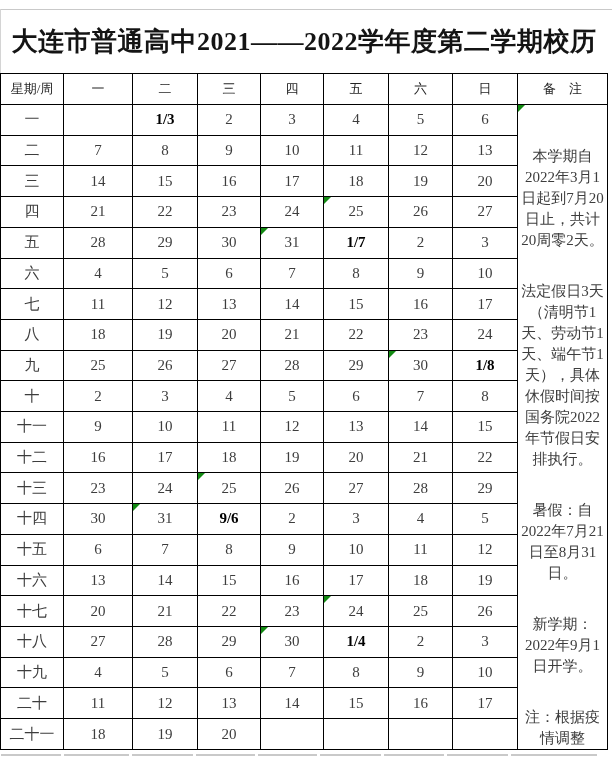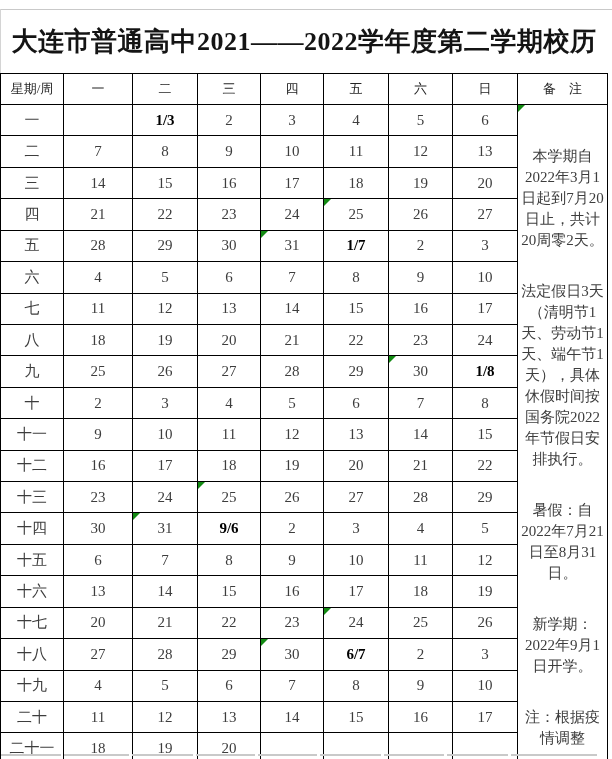--- a/index.html
+++ b/index.html
@@ -43,21 +43,21 @@
   }
 
   td.notes {
     position: relative;
     vertical-align: top;
     padding: 41px 2px 0 2px;
     font-size: 14px; line-height: 21px; color: #1e1e1e;
     text-align: center;
   }
   .notes p { margin: 0 0 30px 0; }
-  .notes p:last-child { margin-bottom: 15px; }
+  .notes p:last-child { margin-bottom: 0; }
 
   
   .bottom-strip {
     position: absolute; top: 754px; left: 1px; height: 2px;
     display: flex; gap: 3px;
   }
   .bottom-strip i { display: block; height: 2px; background: #c9c9c9; }
 </style>
 </head>
 <body>
@@ -271,21 +271,21 @@
           <td class="day">24<span class="tri" style="border-top-color: rgb(18, 138, 18);"></span></td>
           <td class="day">25</td>
           <td class="day">26</td>
         </tr>
         <tr>
           <td class="week">十八</td>
           <td class="day">27</td>
           <td class="day">28</td>
           <td class="day">29</td>
           <td class="day">30<span class="tri" style="border-top-color: rgb(18, 138, 18);"></span></td>
-          <td class="day bold">6/7</td>
+          <td class="day bold">1/4</td>
           <td class="day">2</td>
           <td class="day">3</td>
         </tr>
         <tr>
           <td class="week">十九</td>
           <td class="day">4</td>
           <td class="day">5</td>
           <td class="day">6</td>
           <td class="day">7</td>
           <td class="day">8</td>

